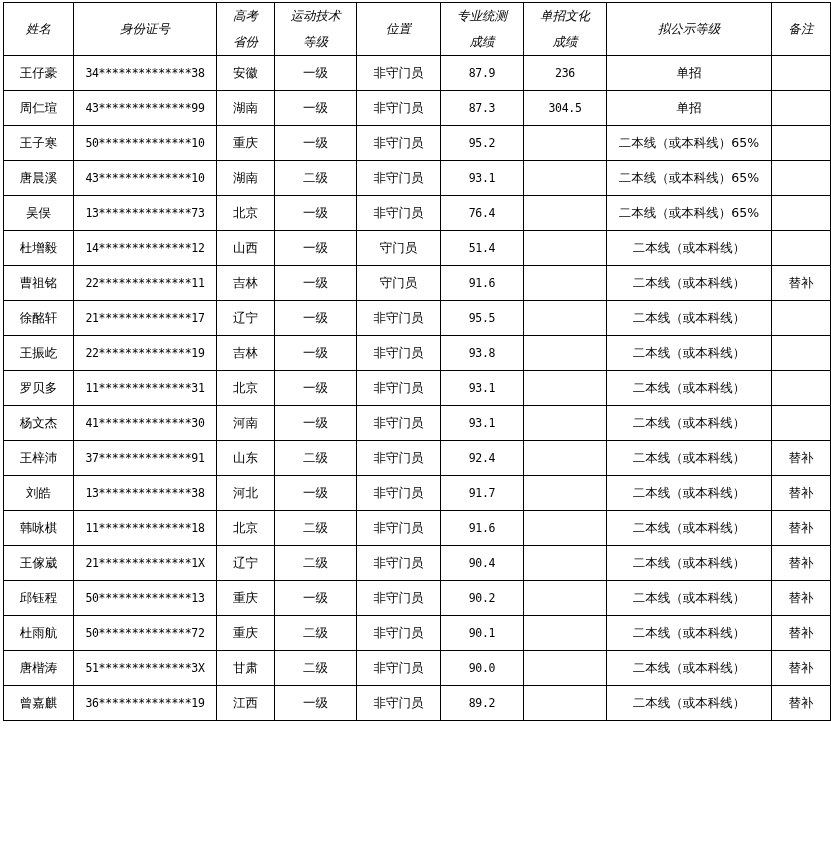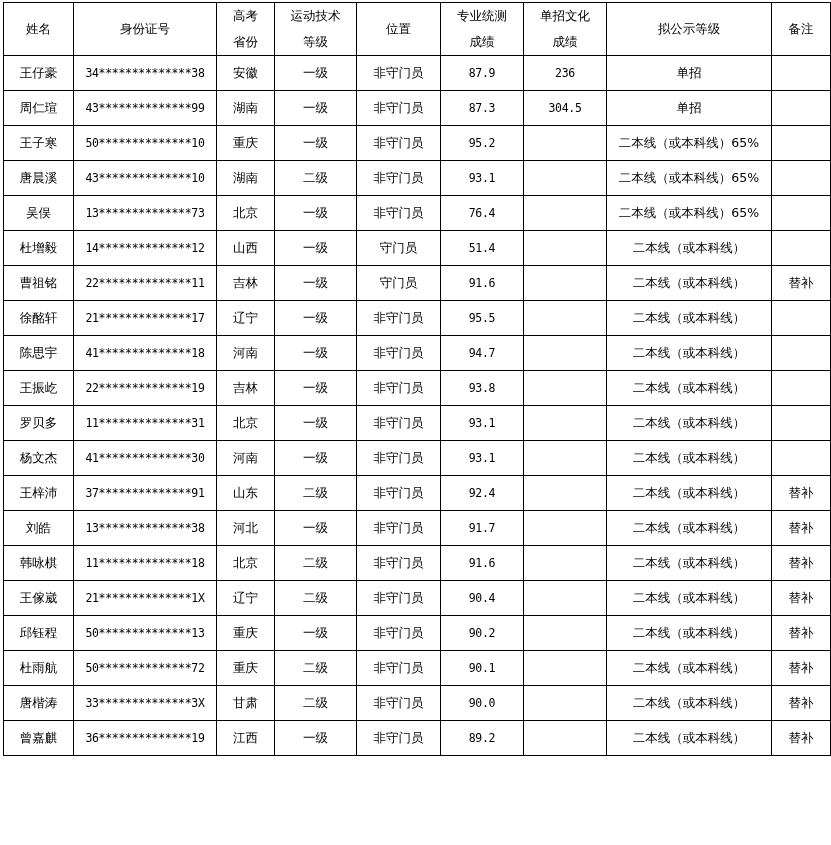--- a/index.html
+++ b/index.html
@@ -29,20 +29,21 @@
       vertical-align: middle;
       padding: 0;
       font-size: 12.5px;
       font-weight: normal;
       overflow: hidden;
       white-space: nowrap;
     }
     th {
       height: 52px;
       line-height: 26px;
+      font-style: italic;
     }
     td {
       height: 34px;
     }
     .mono {
       font-family: "DejaVu Sans Mono", "Liberation Mono", monospace;
       font-size: 11.5px;
       letter-spacing: -0.3px;
     }
     .hdr-line { display: block; }
@@ -181,31 +182,20 @@
           <td class="mono">21**************17</td>
           <td>辽宁</td>
           <td>一级</td>
           <td>非守门员</td>
           <td class="mono">95.5</td>
           <td class="mono"></td>
           <td>二本线（或本科线）</td>
           <td></td>
         </tr>
         <tr>
-          <td>陈思宇</td>
-          <td class="mono">41**************18</td>
-          <td>河南</td>
-          <td>一级</td>
-          <td>非守门员</td>
-          <td class="mono">94.7</td>
-          <td class="mono"></td>
-          <td>二本线（或本科线）</td>
-          <td></td>
-        </tr>
-        <tr>
           <td>王振屹</td>
           <td class="mono">22**************19</td>
           <td>吉林</td>
           <td>一级</td>
           <td>非守门员</td>
           <td class="mono">93.8</td>
           <td class="mono"></td>
           <td>二本线（或本科线）</td>
           <td></td>
         </tr>
@@ -292,21 +282,21 @@
           <td>重庆</td>
           <td>二级</td>
           <td>非守门员</td>
           <td class="mono">90.1</td>
           <td class="mono"></td>
           <td>二本线（或本科线）</td>
           <td>替补</td>
         </tr>
         <tr>
           <td>唐楷涛</td>
-          <td class="mono">33**************3X</td>
+          <td class="mono">51**************3X</td>
           <td>甘肃</td>
           <td>二级</td>
           <td>非守门员</td>
           <td class="mono">90.0</td>
           <td class="mono"></td>
           <td>二本线（或本科线）</td>
           <td>替补</td>
         </tr>
         <tr>
           <td>曾嘉麒</td>

